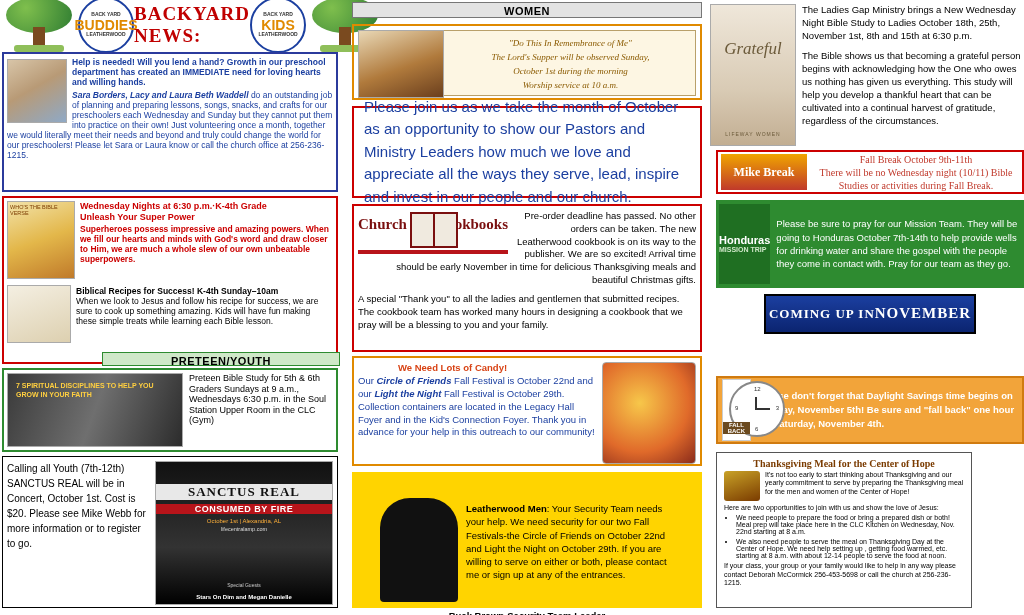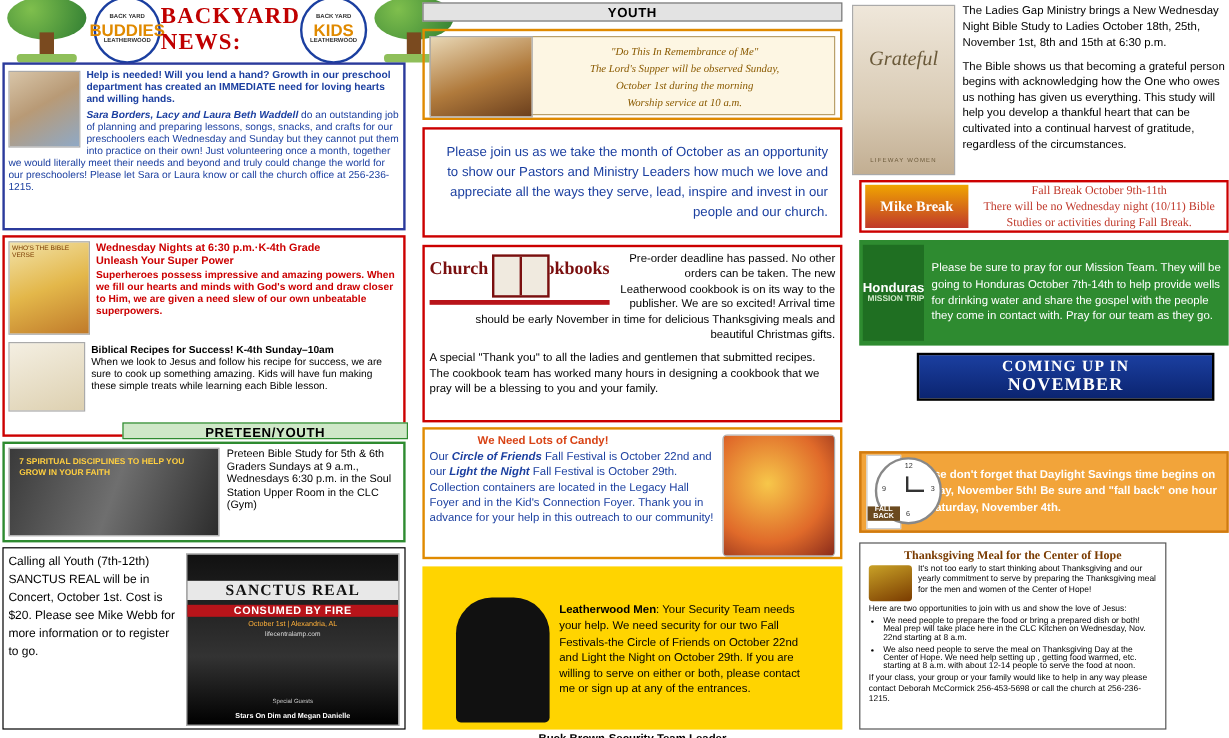--- a/index.html
+++ b/index.html
@@ -72,21 +72,21 @@
     background:linear-gradient(180deg,#f0a500,#c0392b);
     color:#fff;font-weight:bold;font-size:12px;
     display:flex;align-items:center;justify-content:center;
     font-family:"Liberation Serif", serif;
   }
   .honduras{
     background:#2e8b30;color:#fff;
   }
   .hond-logo{
     background:#1f6f22;color:#fff;font-weight:bold;
-    display:flex;flex-direction:column;align-items:flex-end;justify-content:center;
+    display:flex;flex-direction:column;align-items:flex-start;justify-content:center;
     font-size:11px;line-height:1.05;text-align:center;
   }
   .coming-nov{
     background:linear-gradient(180deg,#1b3fa0,#0b2470);
     border:2px solid #000;color:#fff;text-align:center;
     font-family:"Liberation Serif", serif;font-weight:bold;
   }
   .daylight{
     background:#f2a43a;border:2px solid #d07b10;color:#fff;
   }
@@ -161,21 +161,21 @@
         <span class="blue b i">Sara Borders, Lacy and  Laura Beth Waddell</span><span class="blue"> do an outstanding job of planning and preparing lessons, songs, snacks, and crafts for our preschoolers each Wednesday and Sunday but they cannot put them into practice on their own!   Just volunteering once a month, together we would literally meet their needs and beyond and truly could change the world for our preschoolers!  Please let Sara or Laura know or call the church office at 256-236-1215.</span>
       </div>
     </div>
 
     <div class="box bd-red" style="left:2px;top:196px;width:336px;height:168px;padding:3px;">
       <div class="photo ph-bible" style="float:left;width:68px;height:78px;margin:0 5px 2px 0;font-size:5.5px;color:#7a3b00;padding:2px;box-sizing:border-box;">
         <span>WHO'S THE BIBLE VERSE</span>
       </div>
       <div class="txt red b" style="font-size:9px;">Wednesday Nights at 6:30 p.m.·K-4th Grade</div>
       <div class="txt red b" style="font-size:9px;">Unleash Your Super Power</div>
-      <div class="txt red b" style="font-size:8.5px;margin-top:2px;">Superheroes possess impressive and amazing powers. When we fill our hearts and minds with God's word and draw closer to Him, we are given a need slew of our own unbeatable superpowers.</div>
+      <div class="txt red b" style="font-size:8.5px;margin-top:2px;">Superheroes possess impressive and amazing powers. When we fill our hearts and minds with God's word and draw closer to Him, we are much a whole slew of our own unbeatable superpowers.</div>
       <div style="clear:both;"></div>
       <div class="photo ph-recipe" style="float:left;width:62px;height:56px;margin:4px 5px 0 0;"></div>
       <div class="txt b" style="font-size:8.5px;margin-top:5px;">Biblical Recipes for Success!  K-4th Sunday–10am</div>
       <div class="txt" style="font-size:8.5px;">When we look to Jesus and follow his recipe for success, we are sure to cook up something amazing. Kids will have fun making these simple treats while learning each Bible lesson.</div>
     </div>
 
     <div class="box banner banner-green" style="left:102px;top:352px;width:238px;height:14px;">PRETEEN/YOUTH</div>
 
     <div class="box bd-green" style="left:2px;top:368px;width:336px;height:84px;padding:3px;">
       <div class="photo ph-disc" style="float:left;width:176px;height:74px;margin:0 6px 0 0;padding:8px;box-sizing:border-box;color:#ffcf40;font-size:7px;font-weight:bold;line-height:1.25;">
@@ -192,34 +192,34 @@
         <div style="position:absolute;left:0;top:64px;width:100%;text-align:center;color:#ddd;font-size:5.5px;">lifecentralamp.com</div>
         <div style="position:absolute;left:0;bottom:16px;width:100%;text-align:center;color:#ccc;font-size:5px;">Special Guests</div>
         <div style="position:absolute;left:0;bottom:4px;width:100%;text-align:center;color:#fff;font-size:6px;font-weight:bold;">Stars On Dim and Megan Danielle</div>
       </div>
       <div class="txt" style="font-size:10px;line-height:1.5;">Calling all Youth (7th-12th) SANCTUS REAL will be in Concert, October 1st. Cost is $20.  Please see Mike Webb for more information or to register to go.</div>
     </div>
   </div>
 
   <div class="col colB">
 
-    <div class="box banner banner-gray" style="left:0;top:2px;width:350px;height:16px;">YOUTH</div>
+    <div class="box banner banner-gray" style="left:0;top:2px;width:350px;height:16px;">WOMEN</div>
 
     <div class="box bd-orange" style="left:0;top:24px;width:350px;height:76px;padding:4px;">
       <div class="photo ph-bread" style="float:left;width:84px;height:66px;margin:0 6px 0 0;"></div>
       <div class="lords" style="height:66px;padding:6px 4px;box-sizing:border-box;font-size:9px;line-height:1.55;">
         <div>"Do This In Remembrance of Me"</div>
         <div>The Lord's Supper will be observed Sunday,</div>
         <div>October 1st during the morning</div>
         <div>Worship service at 10 a.m.</div>
       </div>
     </div>
 
     <div class="box bd-red" style="left:0;top:106px;width:350px;height:92px;padding:6px 10px;box-sizing:border-box;display:flex;align-items:center;">
-      <div class="txt blue" style="font-size:11px;line-height:1.5;text-align:right;">Please join us as we take the month of October as an opportunity to show our Pastors and Ministry Leaders how much we love and appreciate all the ways they serve, lead, inspire and invest in our people and our church.</div>
+      <div class="txt blue" style="font-size:15px;line-height:1.5;text-align:left;">Please join us as we take the month of October as an opportunity to show our Pastors and Ministry Leaders how much we love and appreciate all the ways they serve, lead, inspire and invest in our people and our church.</div>
     </div>
 
     <div class="box bd-red" style="left:0;top:204px;width:350px;height:148px;padding:4px;">
       <div style="float:left;width:150px;height:46px;position:relative;margin:0 6px 2px 0;">
         <span class="cookbook-title" style="position:absolute;left:0;top:6px;">Church</span>
         <span class="cookbook-title" style="position:absolute;right:0;top:6px;">Cookbooks</span>
         <div style="position:absolute;left:52px;top:2px;width:44px;height:32px;background:#f0eadf;border:2px solid #7a0f0f;">
           <div style="position:absolute;left:21px;top:0;width:2px;height:100%;background:#7a0f0f;"></div>
         </div>
         <div style="position:absolute;left:0;bottom:2px;width:100%;height:4px;background:#b8141a;"></div>
@@ -266,21 +266,21 @@
     </div>
 
     <div class="box honduras" style="left:8px;top:200px;width:308px;height:88px;padding:3px;display:flex;align-items:center;">
       <div class="hond-logo" style="width:84px;height:80px;margin-right:6px;">
         <span>Honduras</span>
         <span style="font-size:7px;color:#cfe8c8;">MISSION TRIP</span>
       </div>
       <div class="txt white" style="font-size:9.5px;line-height:1.4;">Please be sure to pray for our  Mission Team. They will be going to Honduras October 7th-14th to help provide wells for drinking water and share the gospel with the people they come in contact with.  Pray for our team as they go.</div>
     </div>
 
-    <div class="box coming-nov" style="left:56px;top:294px;width:248px;height:40px;display:flex;flex-direction:column;align-items:center;justify-content:center;line-height:1.15;">
+    <div class="box coming-nov" style="left:56px;top:294px;width:212px;height:40px;display:flex;flex-direction:row;align-items:center;justify-content:center;line-height:1.15;">
       <div style="font-size:13px;letter-spacing:1px;">COMING UP IN</div>
       <div style="font-size:15px;letter-spacing:1px;">NOVEMBER</div>
     </div>
 
     <div class="box daylight" style="left:8px;top:376px;width:308px;height:68px;padding:4px;display:flex;align-items:center;">
       <div style="width:66px;height:60px;position:relative;background:#fff;border:1px solid #ccc;margin-right:8px;">
         <div class="clock" style="position:absolute;left:6px;top:1px;">
           <span class="num" style="left:23px;top:3px;">12</span>
           <span class="num" style="right:4px;top:22px;">3</span>
           <span class="num" style="left:24px;bottom:3px;">6</span>

